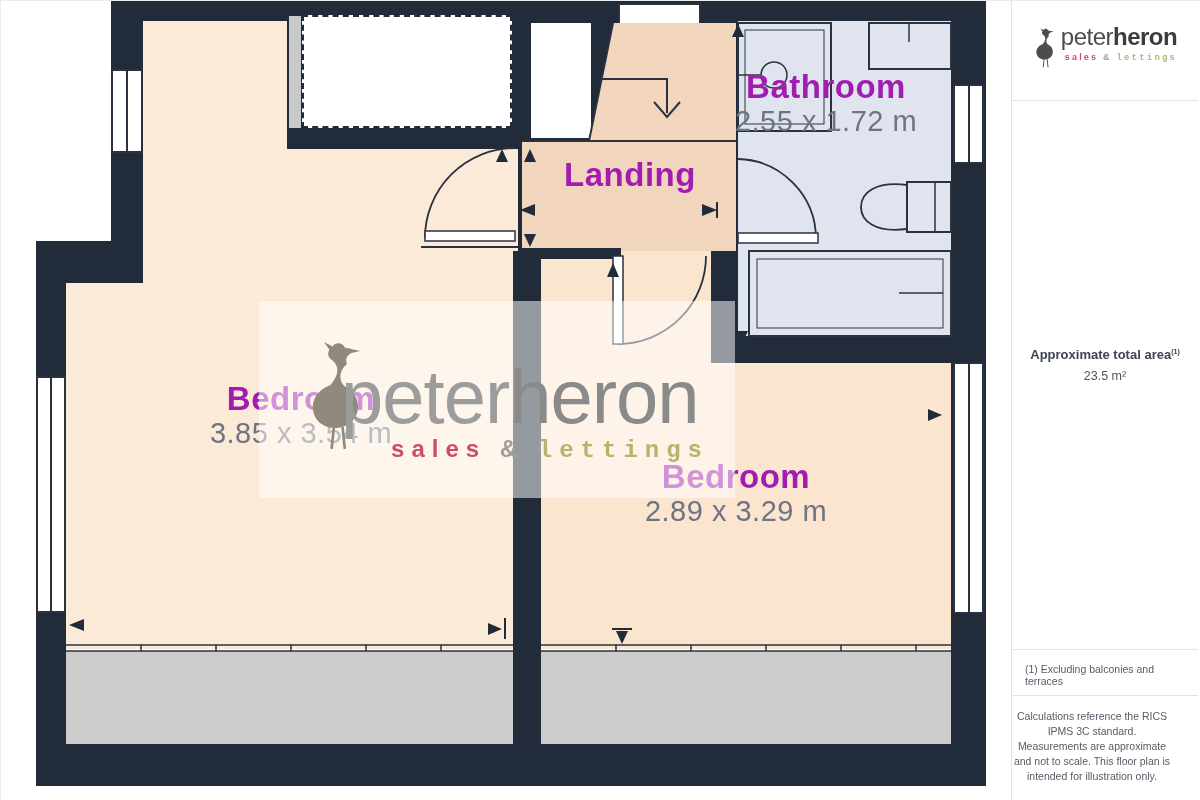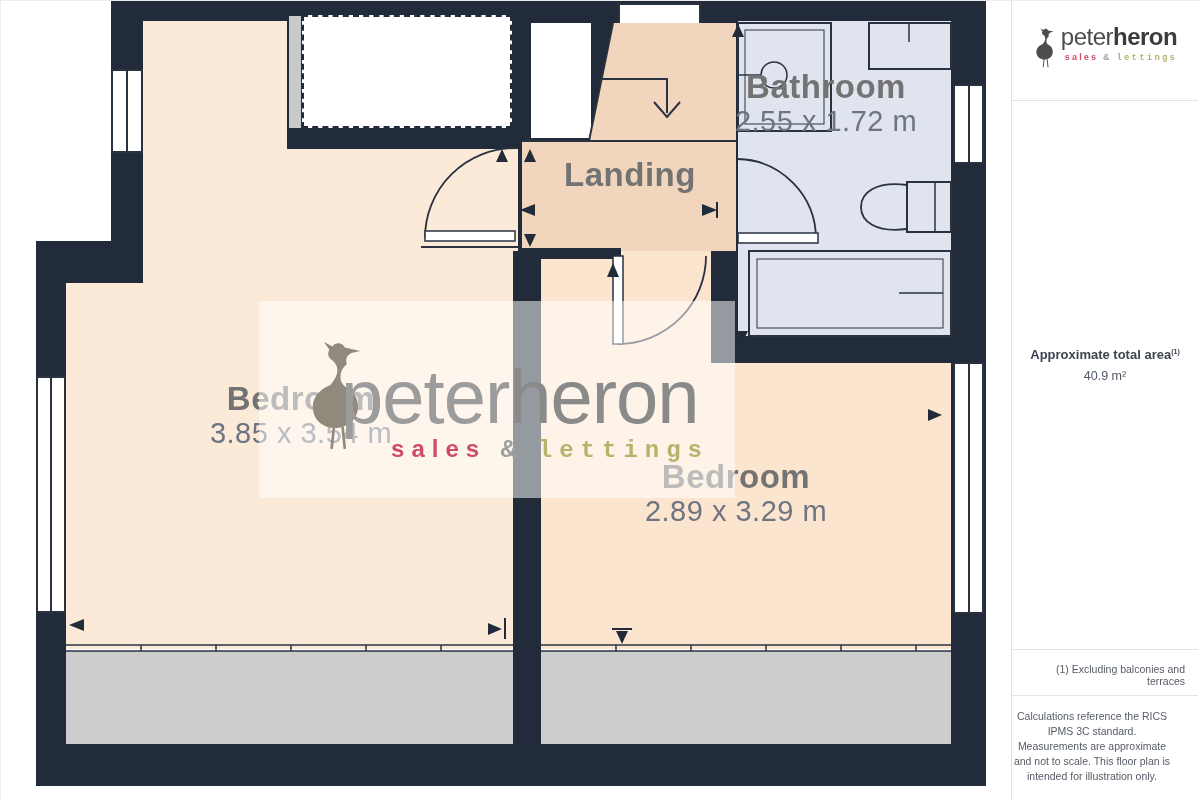--- a/index.html
+++ b/index.html
@@ -13,21 +13,21 @@
   .c-landing{background:#f1d5bd;}
   .c-bath{background:#e0e4ef;}
   .c-strip{background:#cdcdcd;}
   .c-white{background:#ffffff;}
   .window{position:absolute;background:#ffffff;border:2px solid #2a3240;box-sizing:border-box;}
   .window .pane{position:absolute;background:#2a3240;}
   .dashedbox{position:absolute;background:#ffffff;border:2px dashed #222b3a;box-sizing:border-box;}
   .graychip{position:absolute;background:#c9c9c9;}
   svg.overlay{position:absolute;left:0;top:0;pointer-events:none;}
   .room-label{position:absolute;text-align:center;}
-  .rl-name{font-weight:700;color:#737373;font-size:33px;letter-spacing:0.5px;line-height:1.1;}
+  .rl-name{font-weight:700;color:#a21caf;font-size:33px;letter-spacing:0.5px;line-height:1.1;}
   .rl-dims{font-weight:400;color:#6d7482;font-size:29px;letter-spacing:0.5px;}
   
   .watermark{position:absolute;left:258px;top:300px;width:476px;height:197px;
              background:rgba(255,255,255,0.52);}
   .wm-brand{position:absolute;left:82px;top:58px;font-size:76px;line-height:1;letter-spacing:-1px;white-space:nowrap;}
   .wm-peter{font-weight:300;color:#9c9c9c;}
   .wm-heron{font-weight:500;color:#8a8a8a;}
   .wm-tag{position:absolute;right:26px;top:134px;font-size:24px;font-weight:600;letter-spacing:7px;white-space:nowrap;}
   .wm-sales{color:#cd4d66;}
   .wm-amp{color:#9e9e9e;}
@@ -39,21 +39,21 @@
   .sb-logo-inner{position:absolute;left:50%;top:24px;transform:translateX(-50%);display:flex;align-items:flex-start;}
   .sb-brand{font-size:24px;line-height:1;letter-spacing:-0.5px;white-space:nowrap;}
   .sb-peter{font-weight:300;color:#4d4d4d;}
   .sb-heron{font-weight:700;color:#3c3c3c;}
   .sb-tag{font-size:9px;font-weight:700;letter-spacing:2.2px;text-align:right;margin-top:3px;white-space:nowrap;}
   .sb-area{position:absolute;left:0;top:346px;width:100%;text-align:center;color:#3d4450;}
   .sb-area-title{font-size:13px;font-weight:700;}
   .sb-area-title sup{font-size:7px;}
   .sb-area-value{font-size:12.5px;color:#4e5663;margin-top:7px;font-weight:400;}
   .sb-line{position:absolute;left:0;width:100%;border-top:1px solid #e3e3e3;}
-  .sb-foot{position:absolute;left:13px;top:662px;width:160px;text-align:right;font-size:10.5px;color:#565c66;}
+  .sb-foot{position:absolute;left:13px;top:662px;width:160px;text-align:left;font-size:10.5px;color:#565c66;}
   .sb-disc{position:absolute;left:1px;top:708px;width:158px;text-align:center;font-size:10.5px;line-height:1.42;color:#565c66;}
   .sb-credit{position:absolute;left:0;top:780px;width:100%;text-align:left;font-size:12px;letter-spacing:0.8px;color:#000000;margin-top:28px;}
   .sb-credit .b{font-weight:800;}
 </style>
 </head>
 <body>
 
 <div id="frame">
 
   <div id="plan">
@@ -202,21 +202,21 @@
         </svg>
         <div>
           <div class="sb-brand"><span class="sb-peter">peter</span><span class="sb-heron">heron</span></div>
           <div class="sb-tag"><span class="wm-sales">sales</span> <span class="wm-amp">&amp;</span> <span class="wm-lettings">lettings</span></div>
         </div>
       </div>
     </div>
 
     <div class="sb-area">
       <div class="sb-area-title"><span>Approximate total area</span><sup>(1)</sup></div>
-      <div class="sb-area-value">40.9 m²</div>
+      <div class="sb-area-value">23.5 m²</div>
     </div>
 
     <div class="sb-line" style="top:648px"></div>
     <div class="sb-foot">(1) Excluding balconies and terraces</div>
     <div class="sb-line" style="top:694px"></div>
     <div class="sb-disc">Calculations reference the RICS IPMS 3C standard. Measurements are approximate and not to scale. This floor plan is intended for illustration only.</div>
     <div class="sb-credit"><span>GIRAFFE</span><span class="b">360</span></div>
   </aside>
 
 </div>

